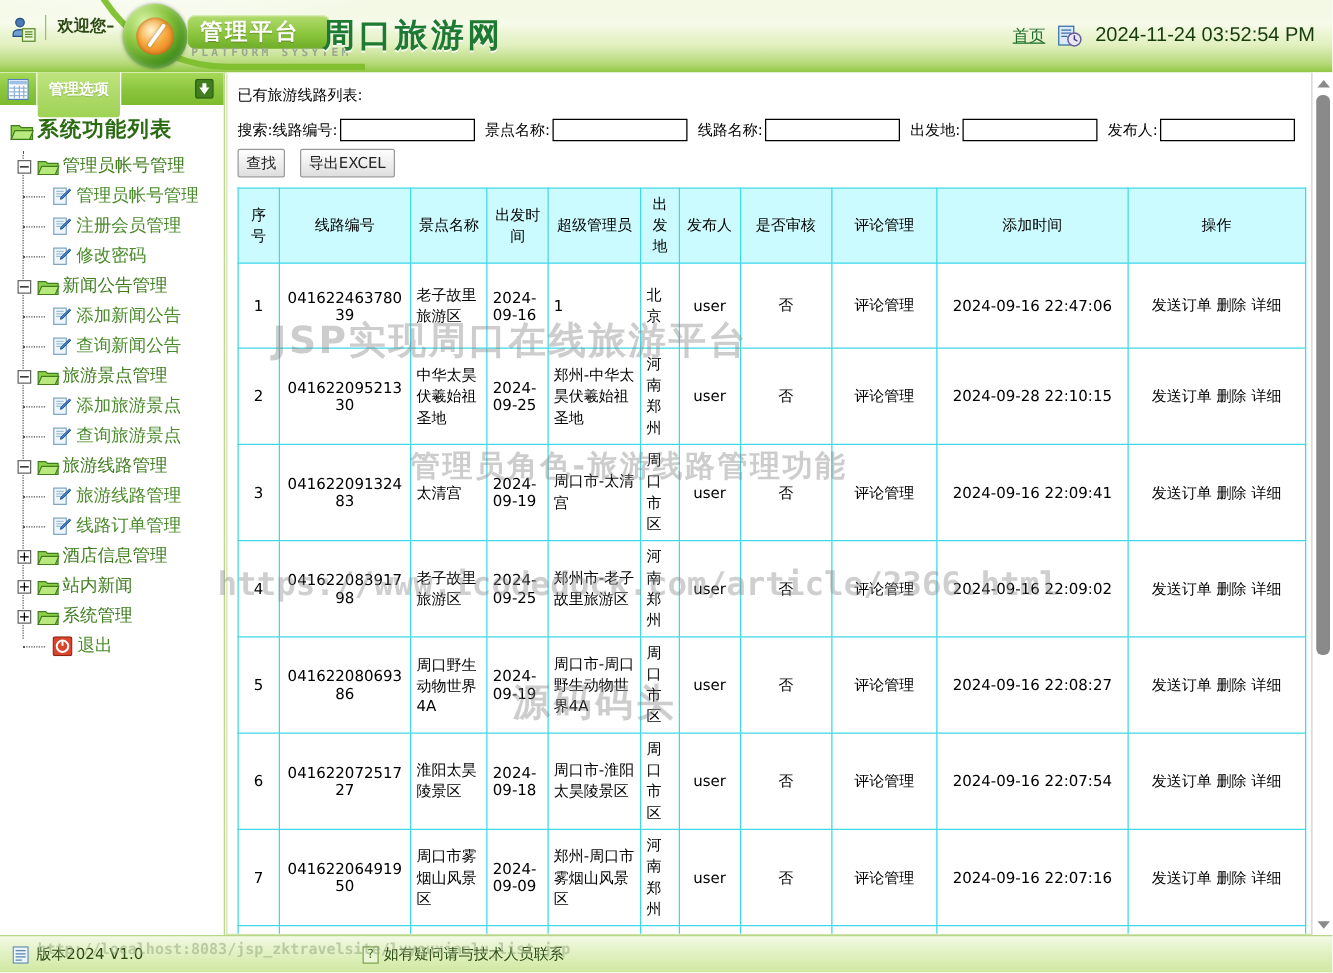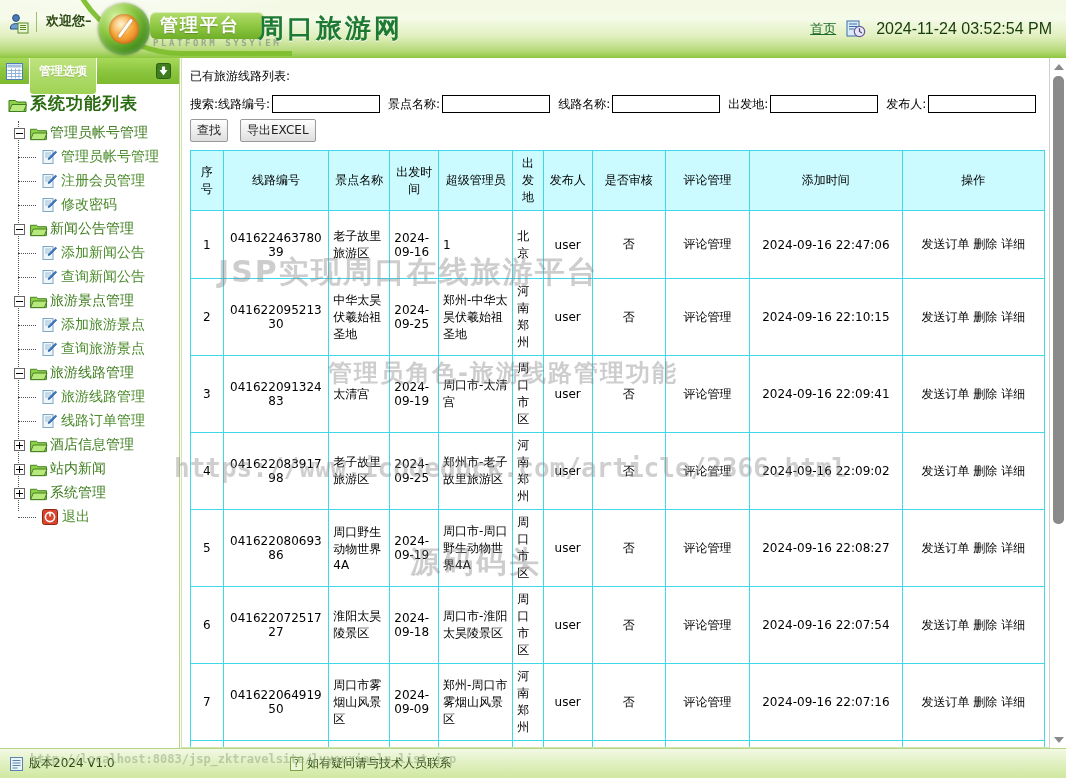--- a/index.html
+++ b/index.html
@@ -552,21 +552,21 @@
             <tr class="r-h">
               <td class="c-idx" style="width: 32px;">2</td>
               <td class="c-no" style="width: 104px;">04162209521330</td>
               <td class="c-spot" style="width: 60px;">中华太昊伏羲始祖圣地</td>
               <td class="c-date" style="width: 48px;">2024-09-25</td>
               <td class="c-route" style="width: 73px;">郑州-中华太昊伏羲始祖圣地</td>
               <td class="c-dep" style="width: 30px;">河南郑州</td>
               <td class="c-user" style="width: 48px;">user</td>
               <td class="c-audit" style="width: 72px;">否</td>
               <td class="c-comment" style="width: 83px;"><span class="comment-link">评论管理</span></td>
-              <td class="c-added" style="width: 150px;">2024-09-16 22:10:15</td>
+              <td class="c-added" style="width: 150px;">2024-09-28 22:10:15</td>
               <td class="c-ops ops" style="width: 140px;"><a>发送订单</a> <a>删除</a> <a>详细</a></td>
             </tr>
             <tr class="r-h">
               <td class="c-idx" style="width: 32px;">3</td>
               <td class="c-no" style="width: 104px;">04162209132483</td>
               <td class="c-spot" style="width: 60px;">太清宫</td>
               <td class="c-date" style="width: 48px;">2024-09-19</td>
               <td class="c-route" style="width: 73px;">周口市-太清宫</td>
               <td class="c-dep" style="width: 30px;">周口市区</td>
               <td class="c-user" style="width: 48px;">user</td>

